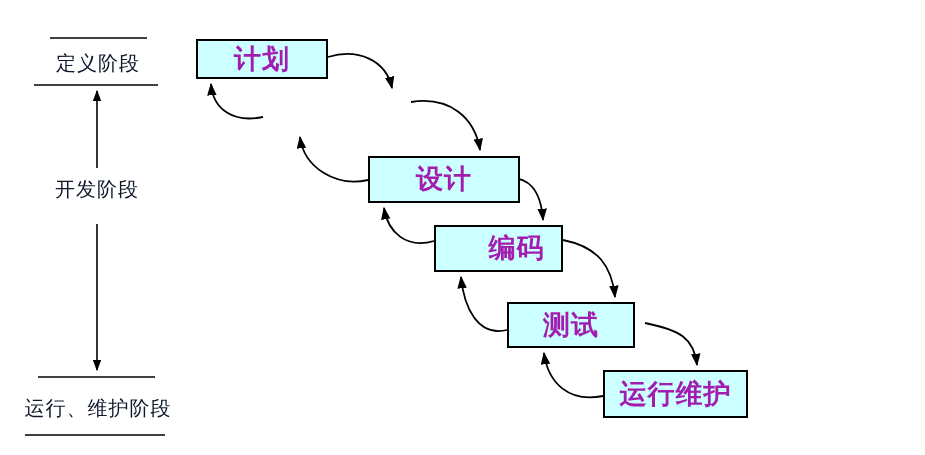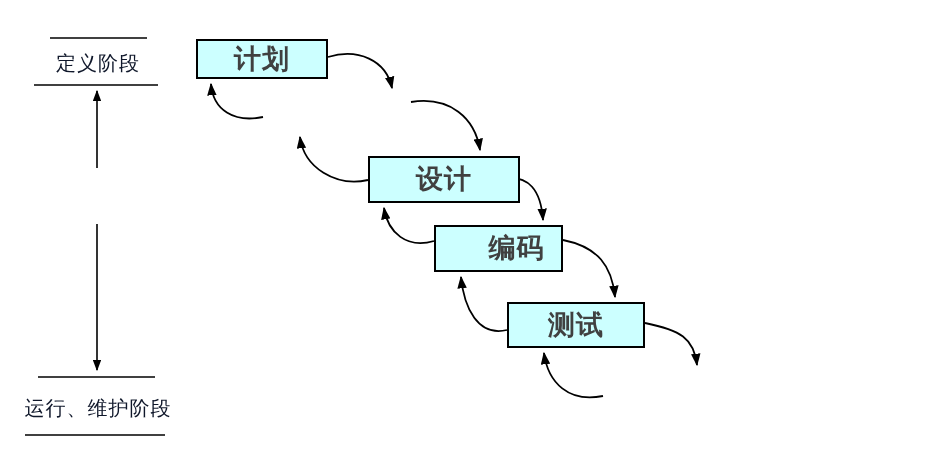--- a/index.html
+++ b/index.html
@@ -37,21 +37,21 @@
     box-sizing: border-box;
     background: var(--box-fill, #ccffff);
     border: 2px solid var(--box-border, #000000);
     display: flex;
     align-items: center;
     justify-content: center;
   }
   .step-label {
     font-size: 27px;
     font-weight: bold;
-    color: #404040;
+    color: #a21caf;
     letter-spacing: 1px;
     white-space: nowrap;
     line-height: 1;
   }
   .phase-label {
     position: absolute;
     text-align: center;
     font-size: 20px;
     font-weight: normal;
     color: #0f172a;
@@ -108,28 +108,34 @@
 
 
   <div class="step-box" style="left:368px; top:156px; width:152px; height:47px;">
     <span class="step-label">设计</span>
   </div>
 
   <div class="step-box" style="left:434px; top:225px; width:129px; height:47px;padding-left:36px;">
     <span class="step-label">编码</span>
   </div>
 
-  <div class="step-box" style="left:507px; top:302px; width:138px; height:46px;">
+  <div class="step-box" style="left:507px; top:302px; width:128px; height:46px;">
     <span class="step-label">测试</span>
   </div>
 
+  <div class="step-box" style="left:603px; top:370px; width:145px; height:48px;">
+    <span class="step-label">运行维护</span>
+  </div>
 
   <div class="phase-label" style="left:28px; top:51px; width:140px;">
     <span>定义阶段</span>
   </div>
 
+  <div class="phase-label" style="left:27px; top:177px; width:140px; background:#ffffff;">
+    <span>开发阶段</span>
+  </div>
 
   <div class="phase-label" style="left:8px; top:396px; width:180px;">
     <span>运行、维护阶段</span>
   </div>
 
 
 </div>
 
 </body></html>

